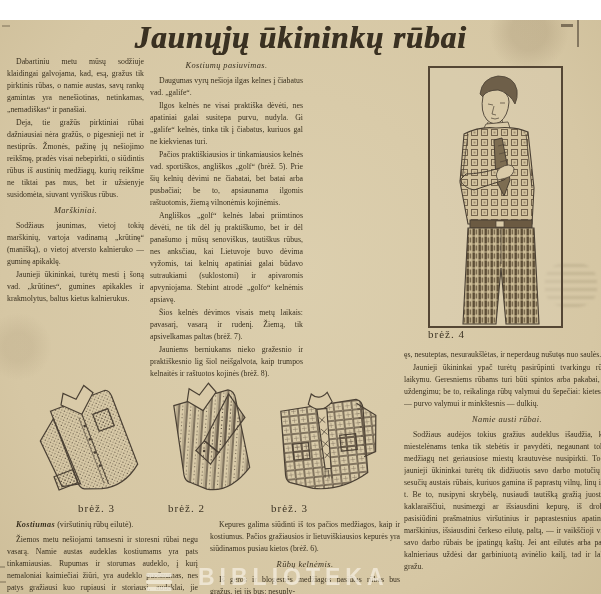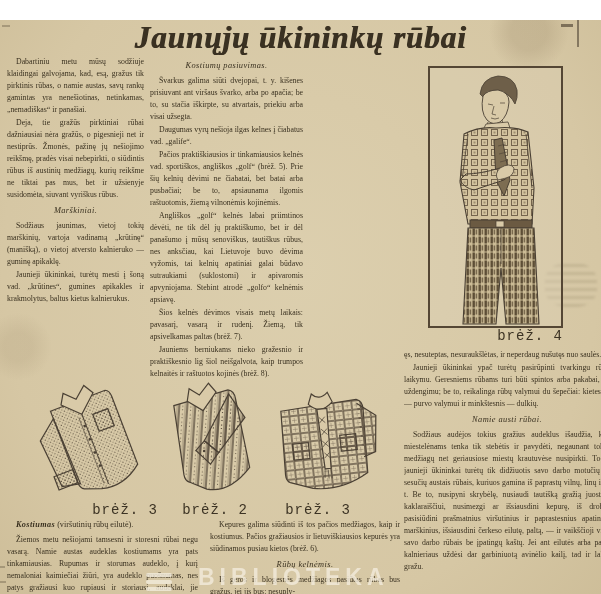--- a/index.html
+++ b/index.html
@@ -26,21 +26,21 @@
   .subhead-left .bold-it{font-style:italic;font-weight:bold;letter-spacing:.4px;}
   #col1{left:7px;top:36px;width:137px;height:322px;}
   #col2{left:150px;top:36px;width:153px;height:322px;}
   #col3{left:404px;top:329px;width:206px;height:263px;}
   #bl{left:7px;top:499px;width:191px;height:93px;}
   #bm{left:210px;top:499px;width:190px;height:93px;}
   .fig-frame{
     position:absolute;left:428px;top:46px;width:131px;height:258px;
     border:2px solid #544634;background:rgba(222,210,182,.35);
   }
-  .caption{position:absolute;font-size:14px;letter-spacing:1px;color:#3c3324;text-align:right;font-family:Liberation Mono, monospace;}
+  .caption{position:absolute;font-size:11px;letter-spacing:1px;color:#3c3324;text-align:left;}
   #cap4{left:428px;top:308px;width:135px;}
   #cap1{left:78px;top:482px;width:80px;}
   #cap2{left:168px;top:482px;width:80px;}
   #cap3{left:271px;top:482px;width:80px;}
   .shirt{position:absolute;}
   #shirt1{left:26px;top:355px;width:127px;height:127px;}
   #shirt2{left:150px;top:354px;width:112px;height:129px;}
   #shirt3{left:256px;top:357px;width:137px;height:124px;}
   .rule-right{position:absolute;left:577px;top:0;width:2px;height:27px;background:rgba(70,58,44,.55);}
   .mark{position:absolute;background:rgba(70,58,44,.6);}
@@ -76,22 +76,22 @@
   <section class="col" id="col1">
     <p>Dabartiniu metu mūsų sodžiuje klaidingai galvojama, kad, esą, gražus tik pirktinis rūbas, o namie austas, savų rankų gamintas yra nenešiotinas, netinkamas, „nemadiškas“ ir panašiai.</p>
     <p>Deja, tie gražūs pirktiniai rūbai dažniausiai nėra gražūs, o pigesnieji net ir nestiprūs. Žmonės, pažinę jų nešiojimo reikšmę, pradės visai nebepirkti, o siūdintis rūbus iš austinių medžiagų, kurių reikšme ne tiktai pas mus, bet ir užsienyje susidomėta, siuvant vyriškus rūbus.</p>
     <h2 class="subhead">Marškiniai.</h2>
     <p>Sodžiaus jaunimas, vietoj tokių marškinių, vartoja vadinamą „krūtinę“ (manišką), o vietoj atversto kalnieruko — guminę apikaklę.</p>
     <p>Jaunieji ūkininkai, turėtų mesti į šoną vad. „krūtines“, gumines apikakles ir krakmolytus, baltus kietus kalnierukus.</p>
   </section>
 
   <section class="col" id="col2">
     <h2 class="subhead">Kostiumų pasiuvimas.</h2>
-    <p>Švarkus galima siūti dvejopai, t. y. kišenes prisiuvant ant viršaus švarko, arba po apačia; be to, su stačia iškirpte, su atvartais, priekiu arba visai užsegta.</p>
     <p>Daugumas vyrų nešioja ilgas kelnes į čiabatus vad. „galife“.</p>
+    <p>Ilgos kelnės ne visai praktiška dėvėti, nes apatiniai galai susitepa purvu, nudyla. Gi „galife“ kelnės, tinka tik į čiabatus, kuriuos gal ne kiekvienas turi.</p>
     <p>Pačios praktiškiausios ir tinkamiausios kelnės vad. sportiškos, angliškos „golf“ (brėž. 5). Prie šių kelnių dėvimi ne čiabatai, bet batai arba pusbačiai; be to, apsiaunama ilgomis raštuotomis, žiemą vilnonėmis kojinėmis.</p>
     <p>Angliškos „golf“ kelnės labai priimtinos dėvėti, ne tik dėl jų praktiškumo, bet ir dėl panašumo į mūsų senoviškus, tautiškus rūbus, nes anksčiau, kai Lietuvoje buvo dėvima vyžomis, tai kelnių apatiniai galai būdavo sutraukiami (suklostomi) ir apivaromis apvyniojama. Stebint atrodė „golfo“ kelnėmis apsiavę.</p>
     <p>Šios kelnės dėvimos visais metų laikais: pavasarį, vasarą ir rudenį. Žiemą, tik apsivelkamas paltas (brėž. 7).</p>
     <p>Jauniems berniukams nieko gražesnio ir praktiškesnio lig šiol neišgalvota, kaip trumpos kelnaitės ir raštuotos kojinės (brėž. 8).</p>
   </section>
 
   <figure style="margin:0">
     <div class="fig-frame">
       <svg width="131" height="258" viewBox="0 0 131 258">
         <defs>

